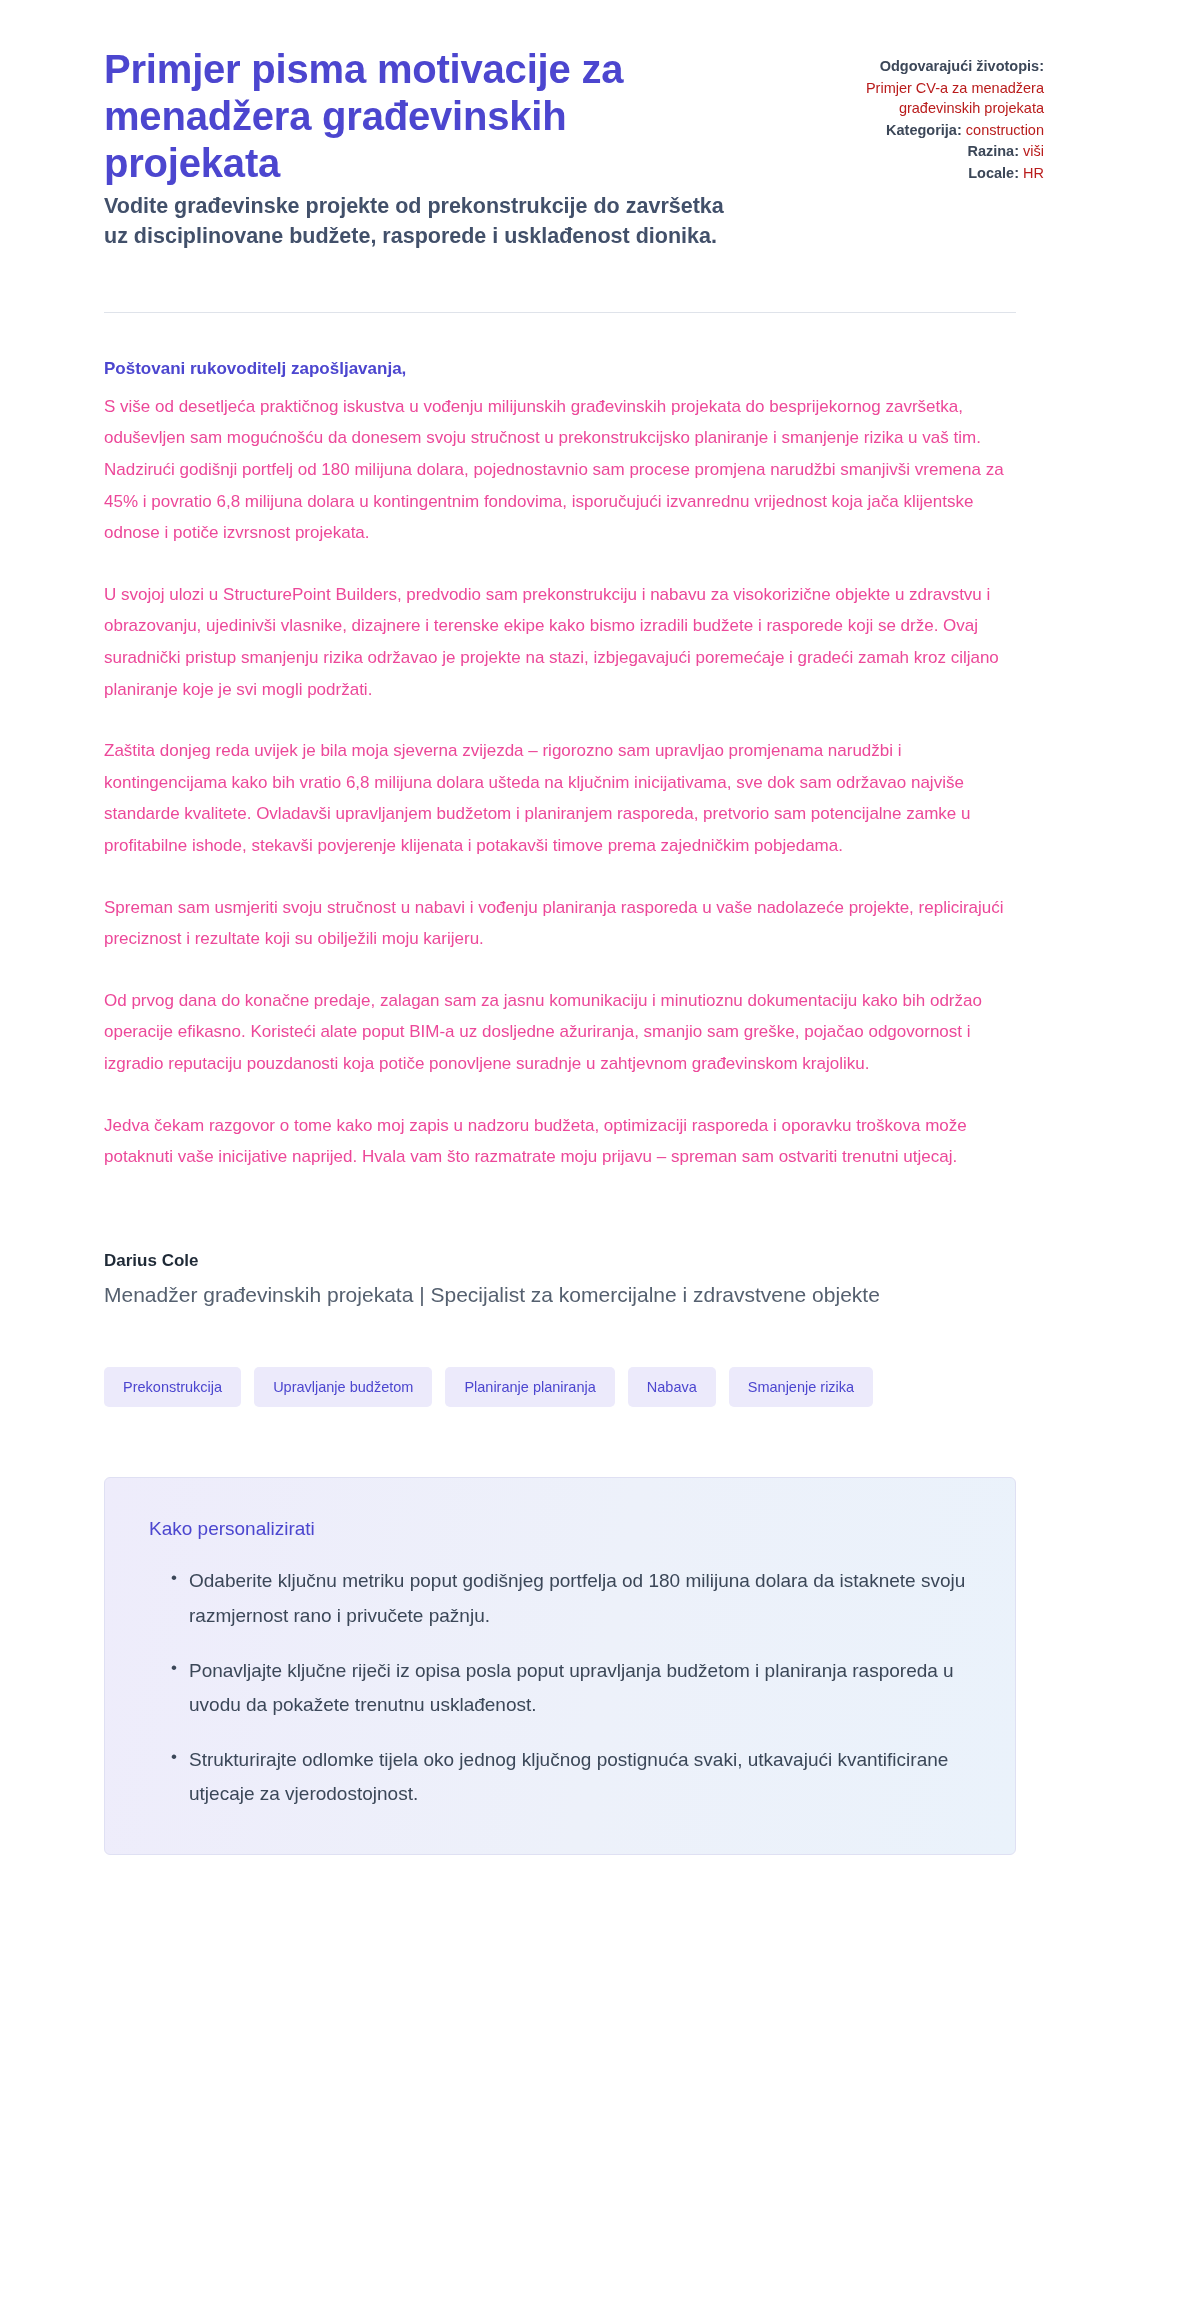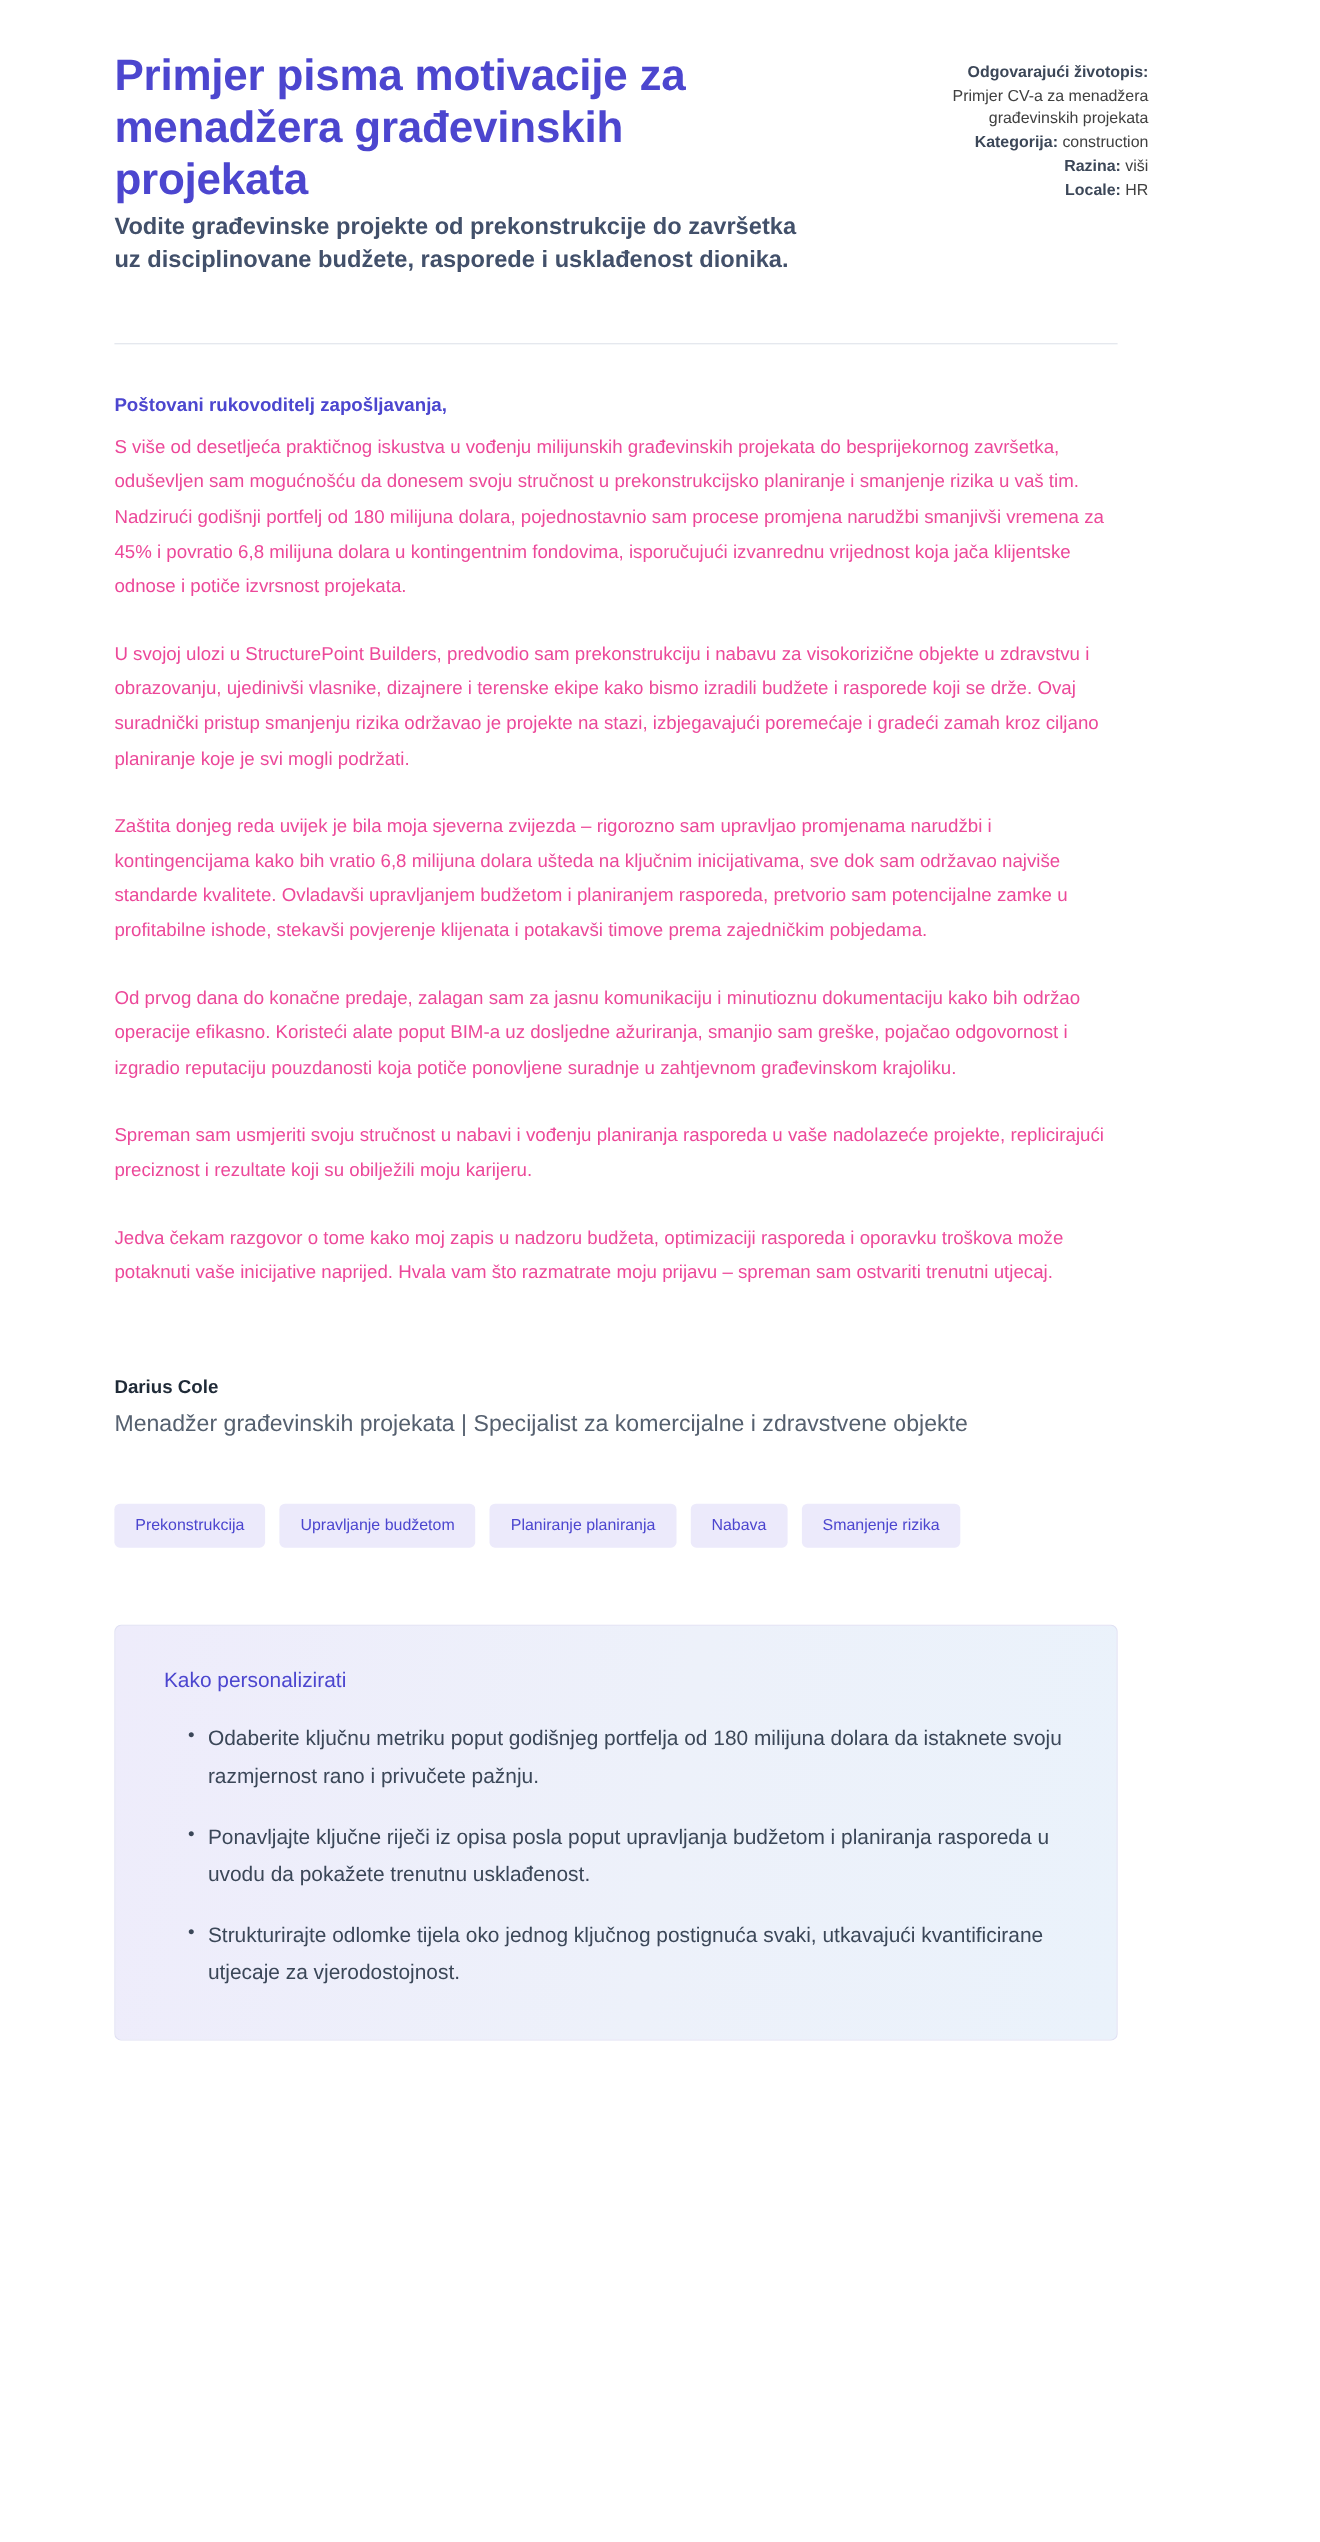--- a/index.html
+++ b/index.html
@@ -55,21 +55,21 @@
     line-height: 1.42;
     color: #5d6a7e;
     padding-top: 10px;
     max-width: 260px;
   }
   .header-meta .meta-row { margin: 0 0 1px 0; }
   .header-meta .meta-label {
     font-weight: 700;
     color: #3c4758;
   }
-  .header-meta .meta-value { color: #404040; }
+  .header-meta .meta-value { color: #b91c1c; }
 
   hr.rule {
     border: 0;
     border-top: 1px solid #dfe3ea;
     margin: 60px 0 0 0;
   }
 
   
   .letter {
     padding: 0 0 0 0;
@@ -198,22 +198,22 @@
 
   <hr class="rule">
 
   <div class="letter">
     <p class="salutation">Poštovani rukovoditelj zapošljavanja,</p>
 
     <div class="letter-inner">
       <p class="body-p">S više od desetljeća praktičnog iskustva u vođenju milijunskih građevinskih projekata do besprijekornog završetka, oduševljen sam mogućnošću da donesem svoju stručnost u prekonstrukcijsko planiranje i smanjenje rizika u vaš tim. Nadzirući godišnji portfelj od 180 milijuna dolara, pojednostavnio sam procese promjena narudžbi smanjivši vremena za 45% i povratio 6,8 milijuna dolara u kontingentnim fondovima, isporučujući izvanrednu vrijednost koja jača klijentske odnose i potiče izvrsnost projekata.</p>
       <p class="body-p">U svojoj ulozi u StructurePoint Builders, predvodio sam prekonstrukciju i nabavu za visokorizične objekte u zdravstvu i obrazovanju, ujedinivši vlasnike, dizajnere i terenske ekipe kako bismo izradili budžete i rasporede koji se drže. Ovaj suradnički pristup smanjenju rizika održavao je projekte na stazi, izbjegavajući poremećaje i gradeći zamah kroz ciljano planiranje koje je svi mogli podržati.</p>
       <p class="body-p">Zaštita donjeg reda uvijek je bila moja sjeverna zvijezda – rigorozno sam upravljao promjenama narudžbi i kontingencijama kako bih vratio 6,8 milijuna dolara ušteda na ključnim inicijativama, sve dok sam održavao najviše standarde kvalitete. Ovladavši upravljanjem budžetom i planiranjem rasporeda, pretvorio sam potencijalne zamke u profitabilne ishode, stekavši povjerenje klijenata i potakavši timove prema zajedničkim pobjedama.</p>
+      <p class="body-p">Spreman sam usmjeriti svoju stručnost u nabavi i vođenju planiranja rasporeda u vaše nadolazeće projekte, replicirajući preciznost i rezultate koji su obilježili moju karijeru.</p>
       <p class="body-p">Od prvog dana do konačne predaje, zalagan sam za jasnu komunikaciju i minutioznu dokumentaciju kako bih održao operacije efikasno. Koristeći alate poput BIM-a uz dosljedne ažuriranja, smanjio sam greške, pojačao odgovornost i izgradio reputaciju pouzdanosti koja potiče ponovljene suradnje u zahtjevnom građevinskom krajoliku.</p>
-      <p class="body-p">Spreman sam usmjeriti svoju stručnost u nabavi i vođenju planiranja rasporeda u vaše nadolazeće projekte, replicirajući preciznost i rezultate koji su obilježili moju karijeru.</p>
       <p class="body-p">Jedva čekam razgovor o tome kako moj zapis u nadzoru budžeta, optimizaciji rasporeda i oporavku troškova može potaknuti vaše inicijative naprijed. Hvala vam što razmatrate moju prijavu – spreman sam ostvariti trenutni utjecaj.</p>
     </div>
 
     <div class="signature">
       <p class="sign-name">Darius Cole</p>
       <p class="sign-role">Menadžer građevinskih projekata | Specijalist za komercijalne i zdravstvene objekte</p>
     </div>
 
     <div class="tags">
       <span class="tag">Prekonstrukcija</span>

